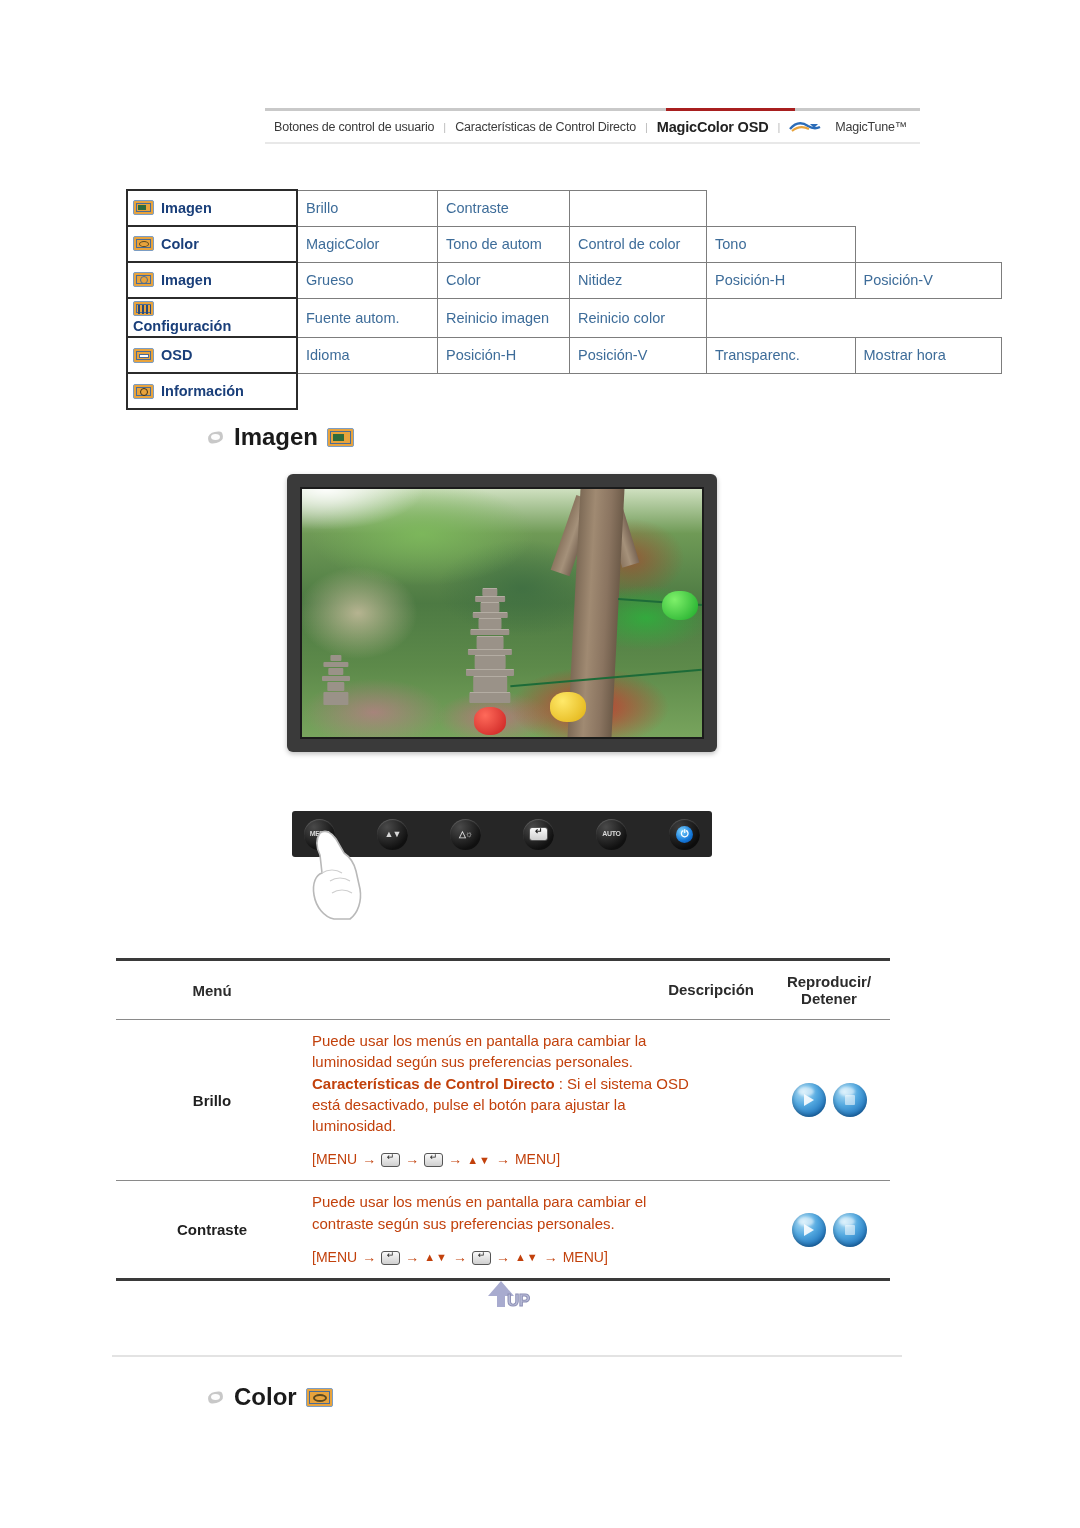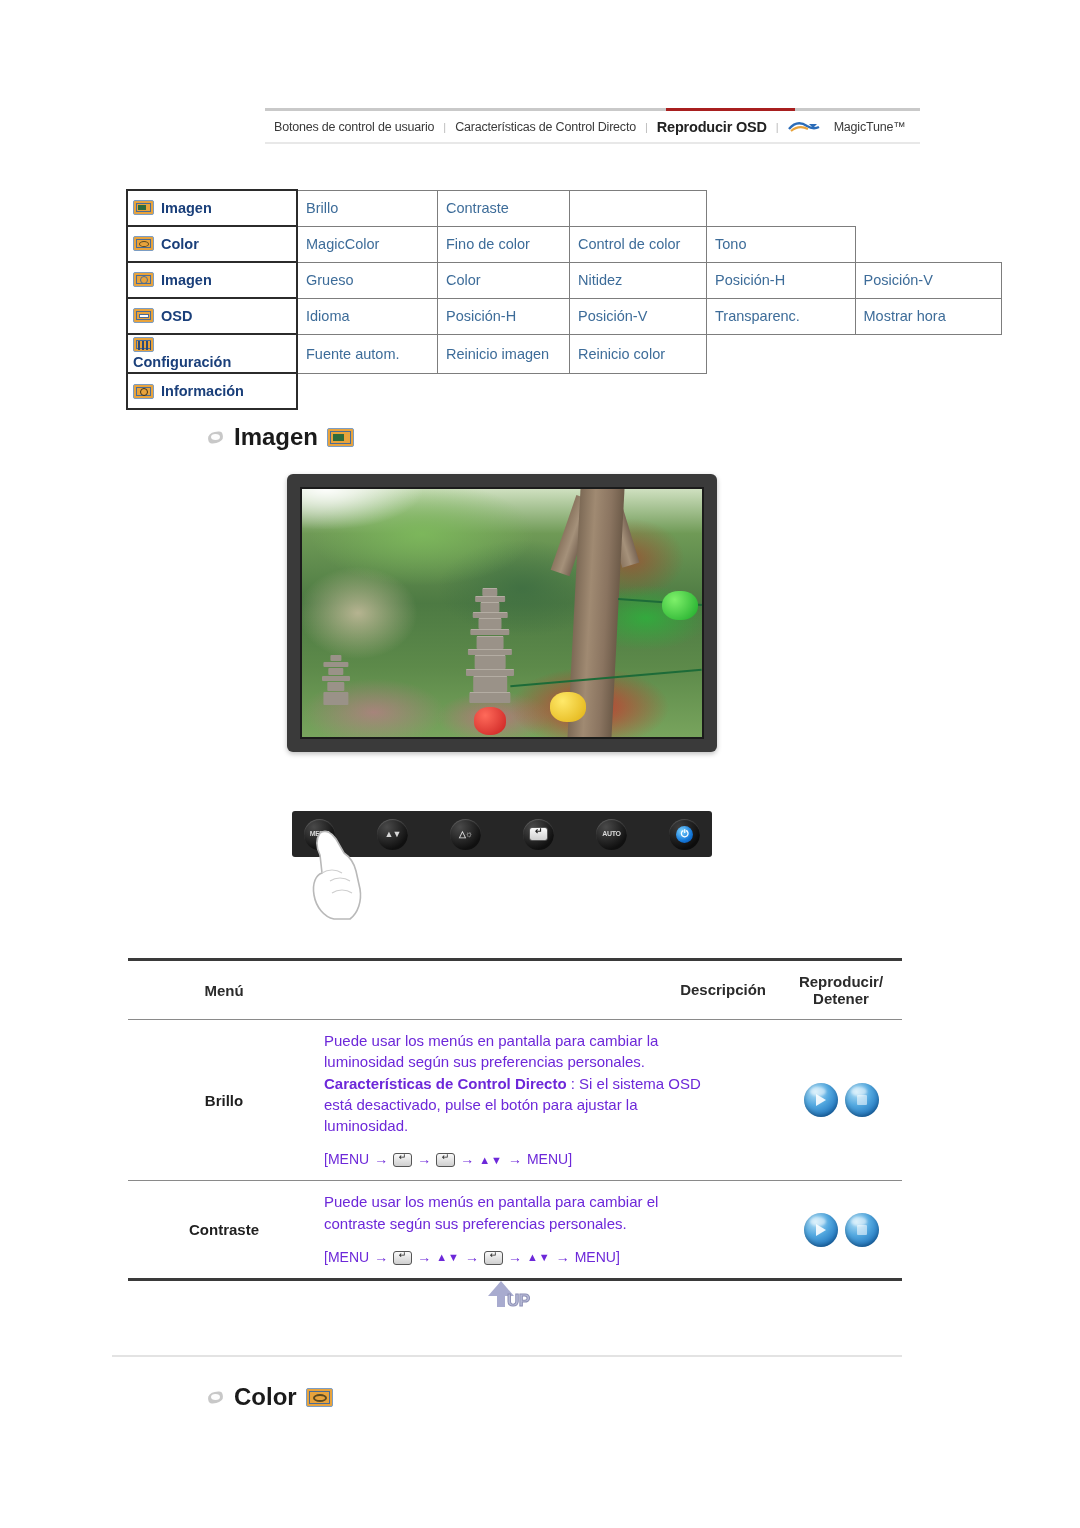--- a/index.html
+++ b/index.html
@@ -401,21 +401,21 @@
     left: 16px;
     top: 14px;
     width: 58px;
     height: 78px;
     pointer-events: none;
   }
 
   
   .desc-table {
     position: absolute;
-    left: 128px;
+    left: 116px;
     top: 958px;
     width: 774px;
     border-collapse: collapse;
     table-layout: fixed;
   }
   .desc-table thead td {
     border-top: 3px solid #3a3a3a;
     border-bottom: 1px solid #8a8a8a;
     height: 56px;
     text-align: center;
@@ -434,21 +434,21 @@
   }
   td.menu-col {
     text-align: center;
     font-weight: bold;
     font-size: 15px;
     color: #1f1f1f;
     width: 190px;
   }
   td.desc-col {
     font-size: 15px;
-    color: #6d28d9;
+    color: #c2410c;
     line-height: 1.42;
     padding-left: 10px;
     padding-right: 14px;
   }
   td.play-col {
     width: 120px;
     text-align: center;
   }
   .bold-inline { font-weight: bold; }
   .seq {
@@ -558,21 +558,21 @@
 
 <div class="topnav">
   <div class="topnav-rule"></div>
   <div class="topnav-rule-active"></div>
   <div class="topnav-rule-bottom"></div>
   <div class="topnav-items">
     <span class="topnav-item">Botones de control de usuario</span>
     <span class="topnav-sep">|</span>
     <span class="topnav-item">Características de Control Directo</span>
     <span class="topnav-sep">|</span>
-    <span class="topnav-item active">Reproducir OSD</span>
+    <span class="topnav-item active">MagicColor OSD</span>
     <span class="topnav-sep">|</span>
     <span class="magic-logo">
       <svg width="34" height="14" viewBox="0 0 34 14">
         <path d="M2 9 C8 2, 14 2, 20 6 C24 8.5, 28 9, 32 7" stroke="#2b6cb8" stroke-width="2.4" fill="none"></path>
         <path d="M4 11 C10 6, 15 6, 21 9" stroke="#e8a33c" stroke-width="2" fill="none"></path>
         <path d="M22 4 L30 4 L26 8 Z" fill="#2b6cb8"></path>
       </svg>
     </span>
     <span class="topnav-item">MagicTune™</span>
   </div>
@@ -594,63 +594,63 @@
       <td class="empty" style="width:130px"></td>
     </tr>
     <tr>
       <td class="cat">
         <span class="cat-inner">
           <span class="micon i-color"></span>
           <span>Color</span>
         </span>
       </td>
       <td>MagicColor</td>
-      <td>Fino de color</td>
+      <td>Tono de autom</td>
       <td>Control de color</td>
       <td>Tono</td>
       <td class="empty"></td>
     </tr>
     <tr>
       <td class="cat">
         <span class="cat-inner">
           <span class="micon i-geo"></span>
           <span>Imagen</span>
         </span>
       </td>
       <td>Grueso</td>
       <td>Color</td>
       <td>Nitidez</td>
       <td>Posición-H</td>
       <td>Posición-V</td>
     </tr>
     <tr>
       <td class="cat">
+        <span class="cat-inner wrapped">
+          <span class="micon i-setup"></span>
+          <span style="display:block">Configuración</span>
+        </span>
+      </td>
+      <td>Fuente autom.</td>
+      <td>Reinicio imagen</td>
+      <td>Reinicio color</td>
+      <td class="empty"></td>
+      <td class="empty"></td>
+    </tr>
+    <tr>
+      <td class="cat">
         <span class="cat-inner">
           <span class="micon i-osd"></span>
           <span>OSD</span>
         </span>
       </td>
       <td>Idioma</td>
       <td>Posición-H</td>
       <td>Posición-V</td>
       <td>Transparenc.</td>
       <td>Mostrar hora</td>
-    </tr>
-    <tr>
-      <td class="cat">
-        <span class="cat-inner wrapped">
-          <span class="micon i-setup"></span>
-          <span style="display:block">Configuración</span>
-        </span>
-      </td>
-      <td>Fuente autom.</td>
-      <td>Reinicio imagen</td>
-      <td>Reinicio color</td>
-      <td class="empty"></td>
-      <td class="empty"></td>
     </tr>
     <tr>
       <td class="cat">
         <span class="cat-inner">
           <span class="micon i-info"></span>
           <span>Información</span>
         </span>
       </td>
       <td class="empty"></td>
       <td class="empty"></td>

